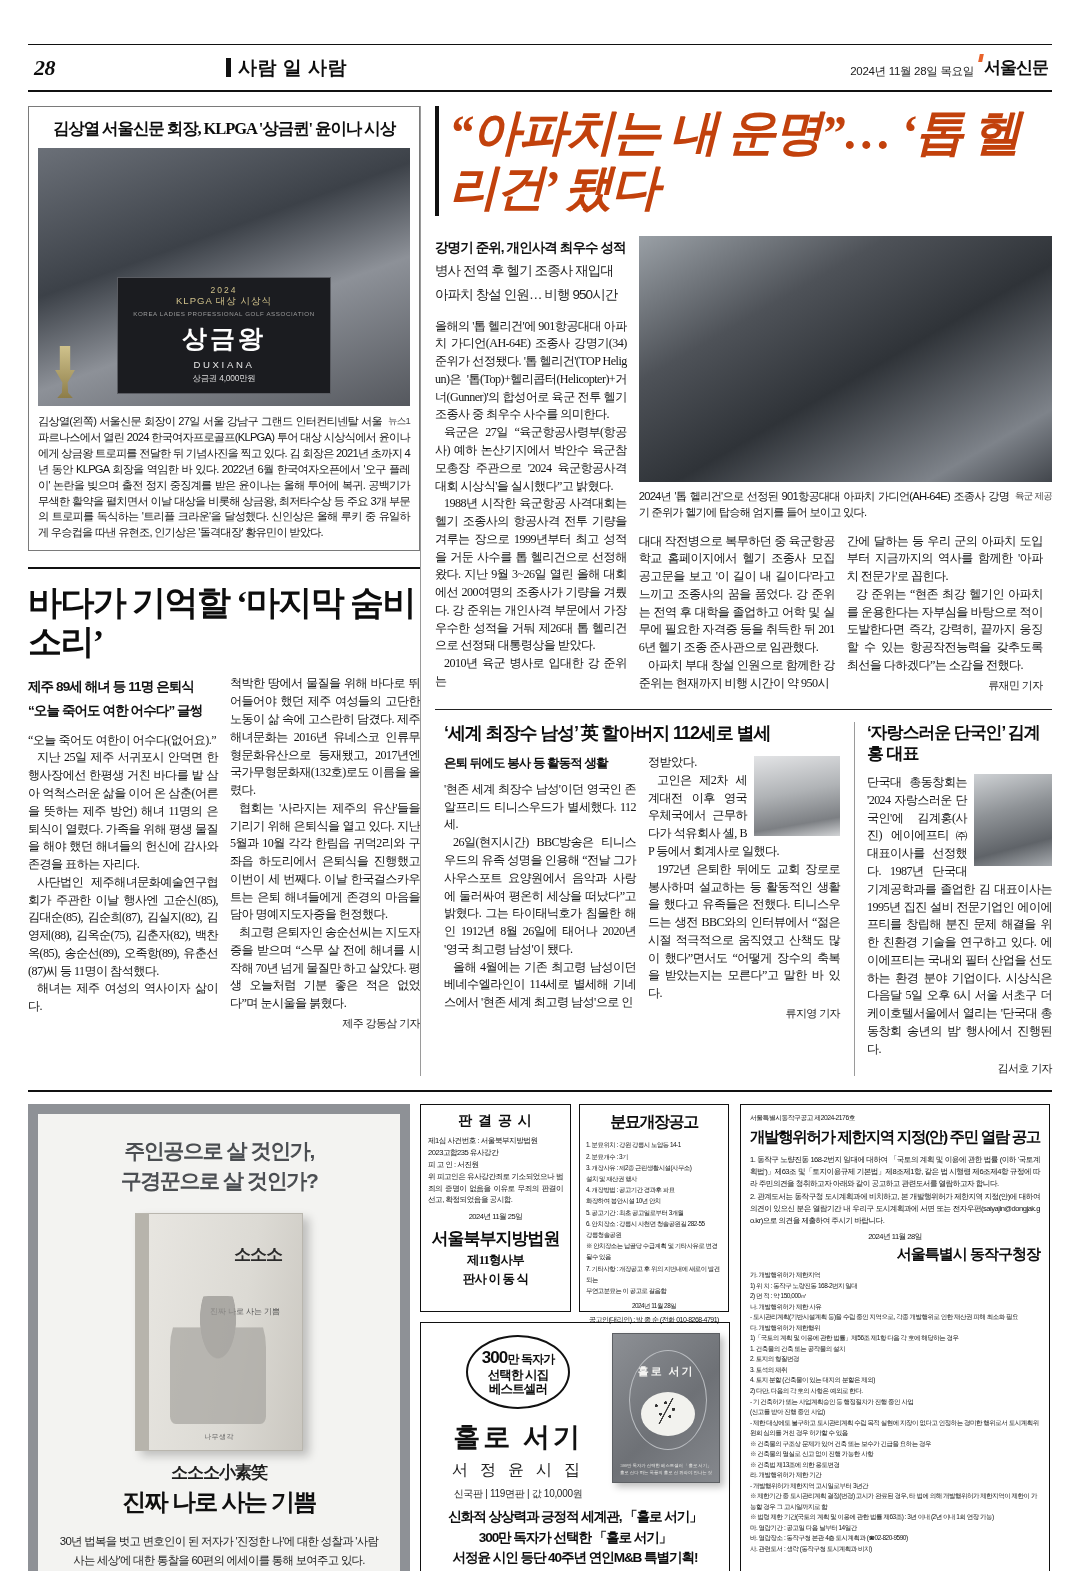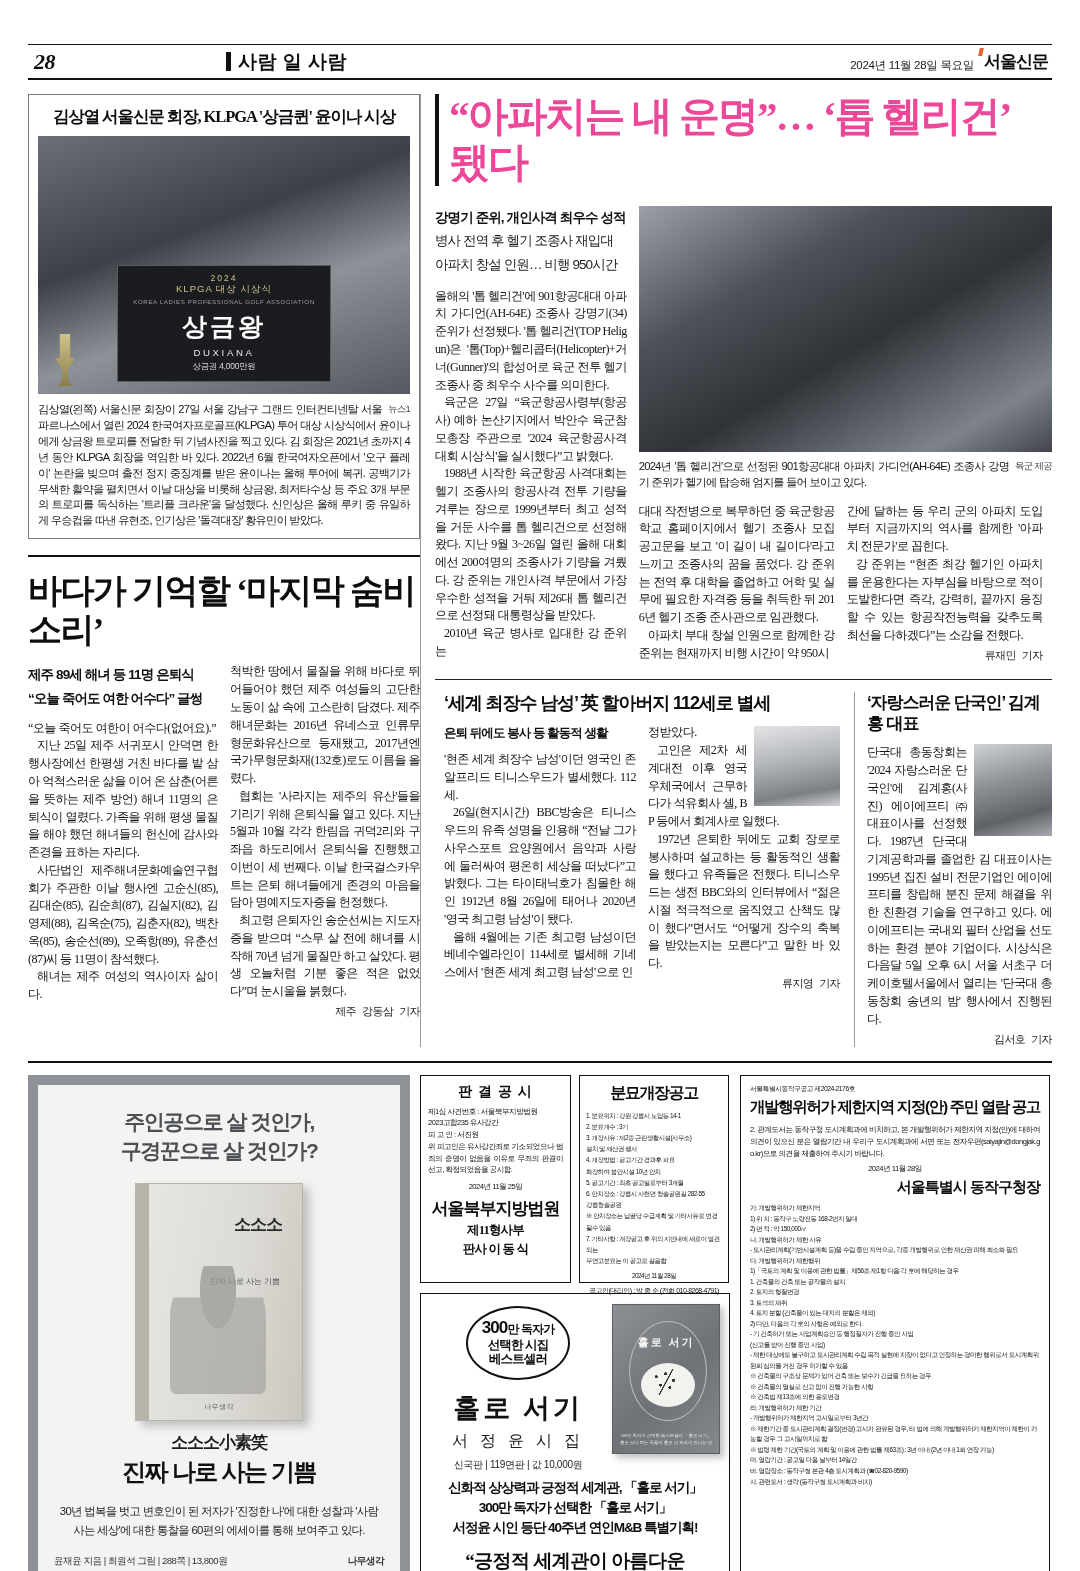--- a/index.html
+++ b/index.html
@@ -10,21 +10,21 @@
     font-family: "Liberation Serif", "DejaVu Serif", serif;
     color: #0d0d0d;
     position: relative;
     overflow: hidden;
   }
   .page { position: relative; width: 1080px; height: 1571px; padding: 0 28px; }
 
   
   .masthead {
     position: relative;
-    height: 36px;
+    height: 48px;
     border-bottom: 2.2px solid #111;
     border-top: 1.4px solid #111;
     margin-top: 44px;
     display: flex; align-items: center;
   }
   .folio {
     font-family: "Liberation Serif", serif;
     font-style: italic; font-weight: 700; font-size: 22px;
     width: 60px; padding-left: 6px; letter-spacing: -0.5px;
   }
@@ -47,22 +47,22 @@
   }
   .mast-logo::before {
     content: ""; position: absolute; left: -5px; top: -2px;
     width: 4px; height: 8px; background: #e8622a; transform: skewX(-12deg);
   }
   .rule-med  { border-top: 1.6px solid #222; }
   .rule-thick{ border-top: 2.4px solid #111; }
 
   .hl-main {
     font-family: "Liberation Serif", serif;
-    font-weight: 700; font-size: 41px; letter-spacing: -2px;
-    line-height: 1.12; color: #ec4899;
+    font-weight: 700; font-size: 49px; letter-spacing: -2px;
+    line-height: 1.12; color: #c2410c; font-style: italic;
   }
   .hl-sec {
     font-family: "Liberation Serif", serif;
     font-weight: 700; font-size: 34px; letter-spacing: -1.6px; line-height: 1.15;
   }
   .hl-sm {
     font-family: "Liberation Sans", sans-serif;
     font-weight: 700; font-size: 17px; letter-spacing: -1.1px; line-height: 1.25;
   }
   .kicker {
@@ -71,21 +71,21 @@
     color: #111;
   }
   .kicker.light { font-weight: 400; color: #222; }
   .bodytext {
     font-size: 12.1px; line-height: 1.47; text-align: justify;
     letter-spacing: -0.55px; color: #131313; word-break: break-all;
   }
   .bodytext p { margin: 0; text-indent: 9px; }
   .bodytext p.noind { text-indent: 0; }
   .byline {
-    font-family: Liberation Mono, monospace;
+    font-family: Liberation Sans, sans-serif;
     font-size: 11px; text-align: right; letter-spacing: -0.6px; margin-top: 3px; color: #222;
   }
   .caption {
     font-family: "Liberation Sans", sans-serif;
     font-size: 11.2px; line-height: 1.42; letter-spacing: -0.75px;
     text-align: justify; color: #151515; word-break: break-all;
   }
   .credit { font-size: 9.5px; color: #444; float: right; margin-left: 6px; }
 
   
@@ -486,20 +486,21 @@
         </div>
         <div class="poem-quote" style="white-space:pre-line;">“긍정적 세계관이 아름다운
 시적 울림의 세계!”</div>
 
       </div>
     </div>
 
     <div class="notice-box" style="width:310px;height:540px;padding:8px 9px;">
       <div class="notice-body" style="font-size:6.8px;">서울특별시동작구공고 제2024-2176호</div>
       <div class="notice-title" style="font-size:15.5px;margin:3px 0 6px;">개발행위허가 제한지역 지정(안) 주민 열람 공고</div>
+      <div class="notice-body" style="text-align:justify;">1. 동작구 노량진동 168-2번지 일대에 대하여 「국토의 계획 및 이용에 관한 법률 (이하 '국토계획법')」제63조 및「토지이용규제 기본법」제8조제1항, 같은 법 시행령 제6조제4항 규정에 따라 주민의견을 청취하고자 아래와 같이 공고하고 관련도서를 열람하고자 합니다.</div>
       <div class="notice-body" style="text-align:justify;margin-top:2px;">2. 관계도서는 동작구청 도시계획과에 비치하고, 본 개발행위허가 제한지역 지정(안)에 대하여 의견이 있으신 분은 열람기간 내 우리구 도시계획과에 서면 또는 전자우편(saiyajin@dongjak.go.kr)으로 의견을 제출하여 주시기 바랍니다.</div>
       <div class="notice-body nb-center" style="margin-top:4px;">2024년 11월 28일</div>
       <div style="font-family:'Liberation Sans',sans-serif;font-weight:700;font-size:15px;letter-spacing:-1px;text-align:right;margin:3px 0 6px;">서울특별시 동작구청장</div>
       <div class="notice-body" style="font-size:6.5px;line-height:1.62;">
         <p>가. 개발행위허가 제한지역</p>
         <p>      1) 위    치 : 동작구 노량진동 168-2번지 일대</p>
         <p>      2) 면    적 : 약 150,000㎡</p>
         <p>나. 개발행위허가 제한 사유</p>
         <p>      - 도시관리계획(기반시설계획 등)을 수립 중인 지역으로, 각종 개발행위로 인한 재산권 피해 최소화 필요</p>
         <p>다. 개발행위허가 제한행위</p>

